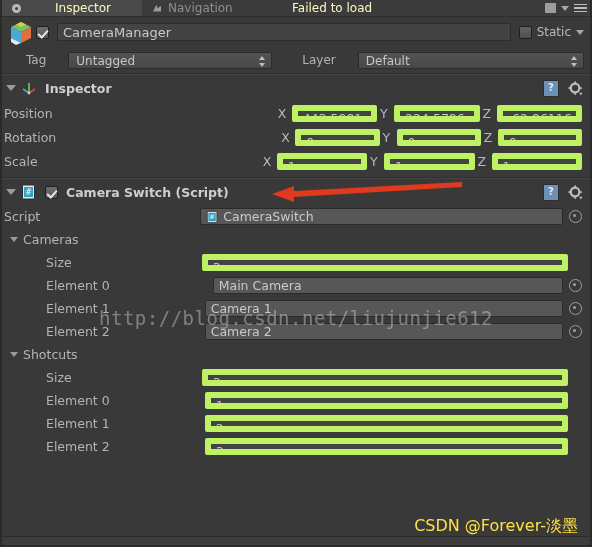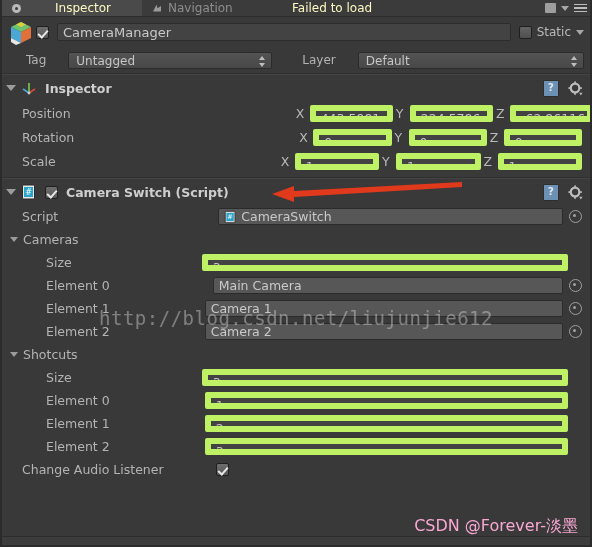--- a/index.html
+++ b/index.html
@@ -271,21 +271,21 @@
     padding: 0 8px 0 0;
     box-sizing: border-box;
   }
   .row.tight { height: 23px; }
   .prop-label {
     color: #b4b4b4;
     font-size: 12.5px;
     white-space: nowrap;
     flex: 0 0 auto;
   }
-  .lbl-l1 { padding-left: 20px; }
+  .lbl-l1 { padding-left: 2px; }
   .lbl-l3 { padding-left: 44px; }
   .field {
     height: 17px;
     background: #434343;
     border: 6px solid #bef264;
     border-radius: 2px;
     color: #c8c8c8;
     font-size: 12.5px;
     line-height: 16px;
     padding: 0 5px;
@@ -357,21 +357,21 @@
     font-size: 19px;
     letter-spacing: 0.5px;
     color: rgba(225,225,225,0.42);
     white-space: nowrap;
     pointer-events: none;
   }
   .wm-csdn {
     position: absolute;
     right: 12px; bottom: 8px;
     font-size: 16px;
-    color: #f9a8d4;
+    color: #fde047;
     white-space: nowrap;
     pointer-events: none;
   }
   .bottom-strip {
     position: absolute;
     left: 0; right: 0; bottom: 0;
     height: 8px;
     background: #3d3d3d;
     border-top: 1px solid #2c2c2c;
   }
@@ -603,25 +603,20 @@
     <span style="width:95px;flex:0 0 auto;"></span>
     <span class="field" style="flex:1 1 auto;margin-right:14px;">2</span>
   </div>
 
   <div class="row tight">
     <span class="prop-label lbl-l3">Element 2</span>
     <span style="width:95px;flex:0 0 auto;"></span>
     <span class="field" style="flex:1 1 auto;margin-right:14px;">3</span>
   </div>
 
-  <div class="row tight">
-    <span class="prop-label lbl-l1">Change Audio Listener</span>
-    <span style="width:52px;flex:0 0 auto;"></span>
-    <span class="chk checked"></span>
-  </div>
 
   <div class="bottom-strip"></div>
 
   <div class="red-arrow">
     <svg width="190" height="20" viewBox="0 0 190 20">
       <polygon points="0,12 22,4 22,9 190,0 190,5 22,15 22,20" fill="#e0391c"></polygon>
     </svg>
   </div>
 
   <div class="wm-url">http://blog.csdn.net/liujunjie612</div>

